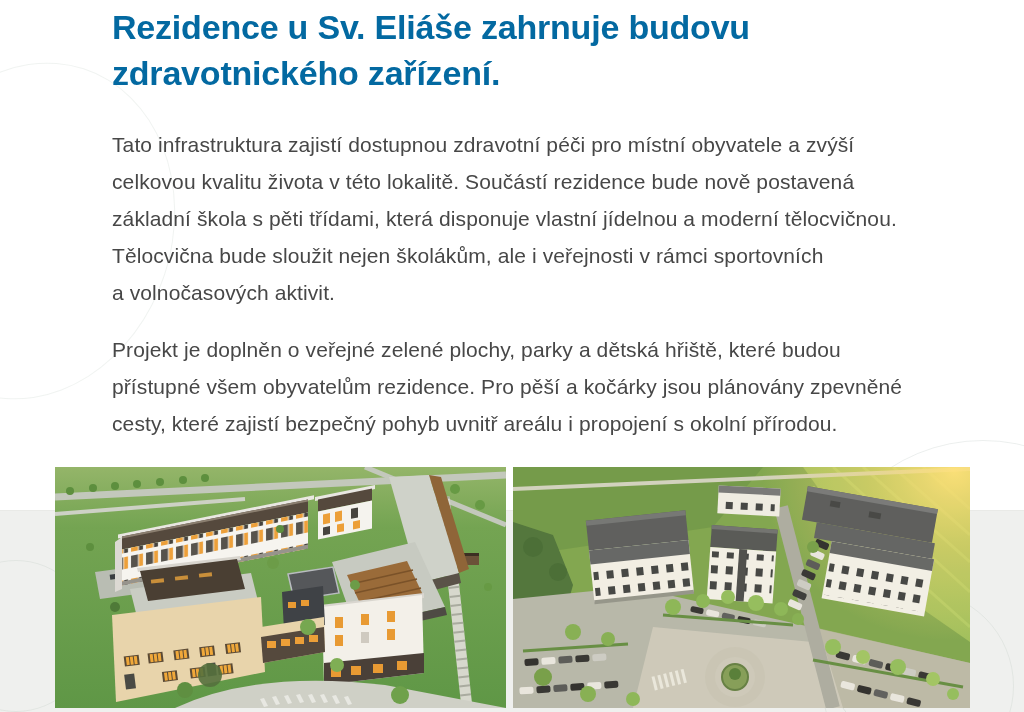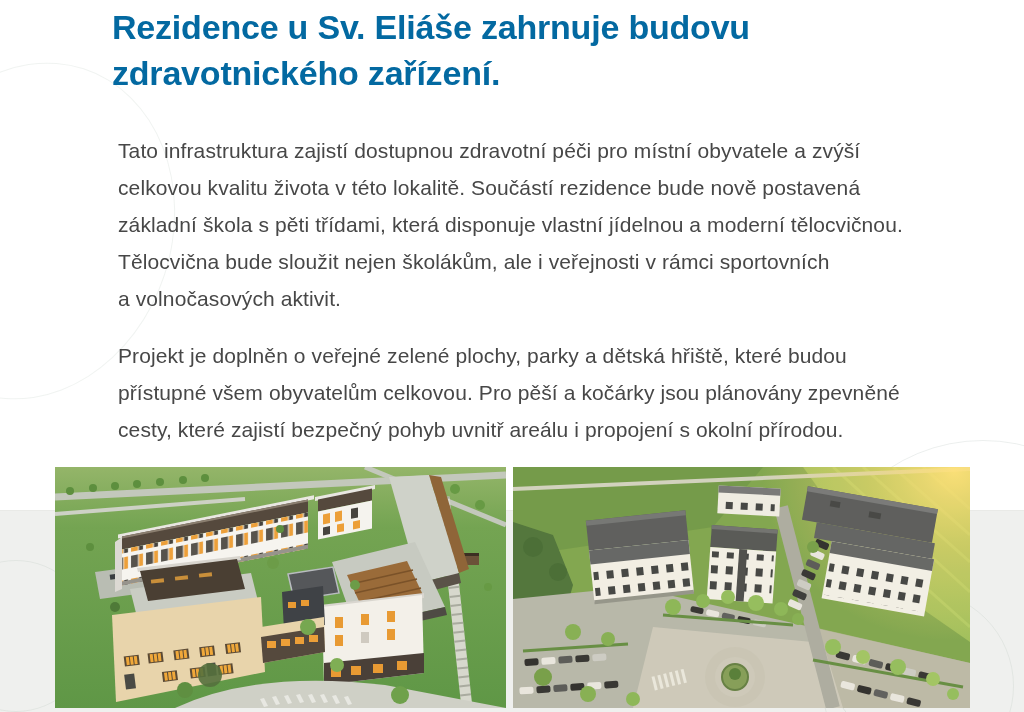--- a/index.html
+++ b/index.html
@@ -18,21 +18,21 @@
   .decor.c1{width:280px;height:340px;left:-110px;top:60px;border:1px solid rgba(110,135,120,0.10);transform:rotate(18deg);}
   .decor.c2{width:340px;height:340px;right:-130px;top:440px;border:1px solid rgba(110,135,120,0.13);}
   .decor.c3{width:190px;height:190px;right:10px;bottom:-70px;border:1px solid rgba(110,135,120,0.10);}
   .decor.c4{width:150px;height:150px;left:-60px;top:560px;border:1px solid rgba(110,135,120,0.10);}
   h1{
     position:absolute;left:112px;top:4px;margin:0;
     font-size:34px;line-height:46px;font-weight:700;color:#0369a1;
     letter-spacing:-0.2px;white-space:pre-line;
   }
   .para{
-    position:absolute;left:112px;margin:6px;
+    position:absolute;left:112px;margin:0;
     font-size:21px;line-height:37px;font-weight:400;color:#474747;
     letter-spacing:0.1px;white-space:pre-line;
   }
   .para.p1{top:126px;}
   .para.p2{top:331px;}
   .gallery{
     position:absolute;left:55px;top:467px;display:flex;gap:7px;
   }
   .gallery figure{margin:0;padding:0;line-height:0;}
   .gallery svg{display:block;}
@@ -47,21 +47,21 @@
 <div class="decor c4"></div>
 
 <h1>Rezidence u Sv. Eliáše zahrnuje budovu
 zdravotnického zařízení.</h1>
 <p class="para p1">Tato infrastruktura zajistí dostupnou zdravotní péči pro místní obyvatele a zvýší
 celkovou kvalitu života v této lokalitě. Součástí rezidence bude nově postavená
 základní škola s pěti třídami, která disponuje vlastní jídelnou a moderní tělocvičnou.
 Tělocvična bude sloužit nejen školákům, ale i veřejnosti v rámci sportovních
 a volnočasových aktivit.</p>
 <p class="para p2">Projekt je doplněn o veřejné zelené plochy, parky a dětská hřiště, které budou
-přístupné všem obyvatelům celkovou. Pro pěší a kočárky jsou plánovány zpevněné
+přístupné všem obyvatelům rezidence. Pro pěší a kočárky jsou plánovány zpevněné
 cesty, které zajistí bezpečný pohyb uvnitř areálu i propojení s okolní přírodou.</p>
 
 <div class="gallery">
 
   <figure aria-label="aerial-rendering-of-residence-buildings">
     <svg width="451" height="241" viewBox="0 0 451 241" preserveAspectRatio="none">
       <defs>
         <linearGradient id="gl" x1="0" y1="0" x2="0" y2="1">
           <stop offset="0" stop-color="#94b569"></stop>
           <stop offset="0.25" stop-color="#74a452"></stop>

